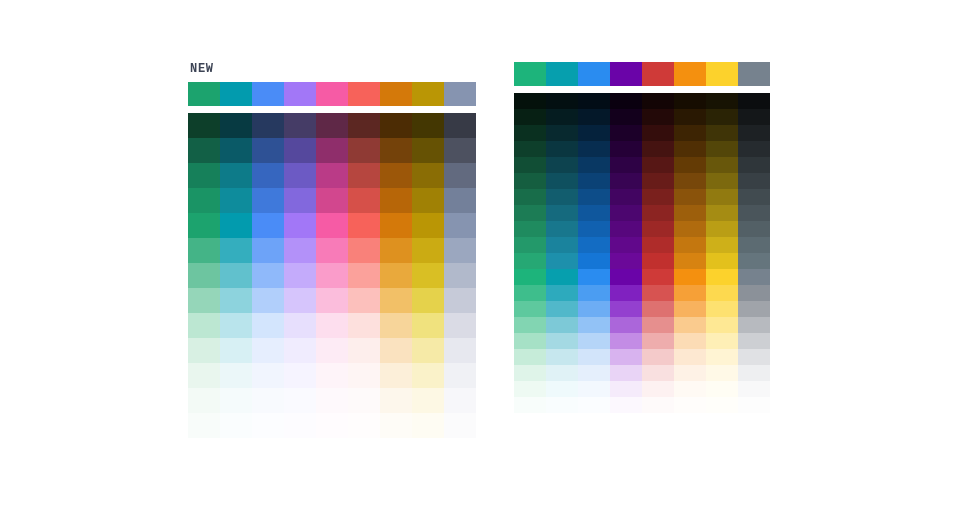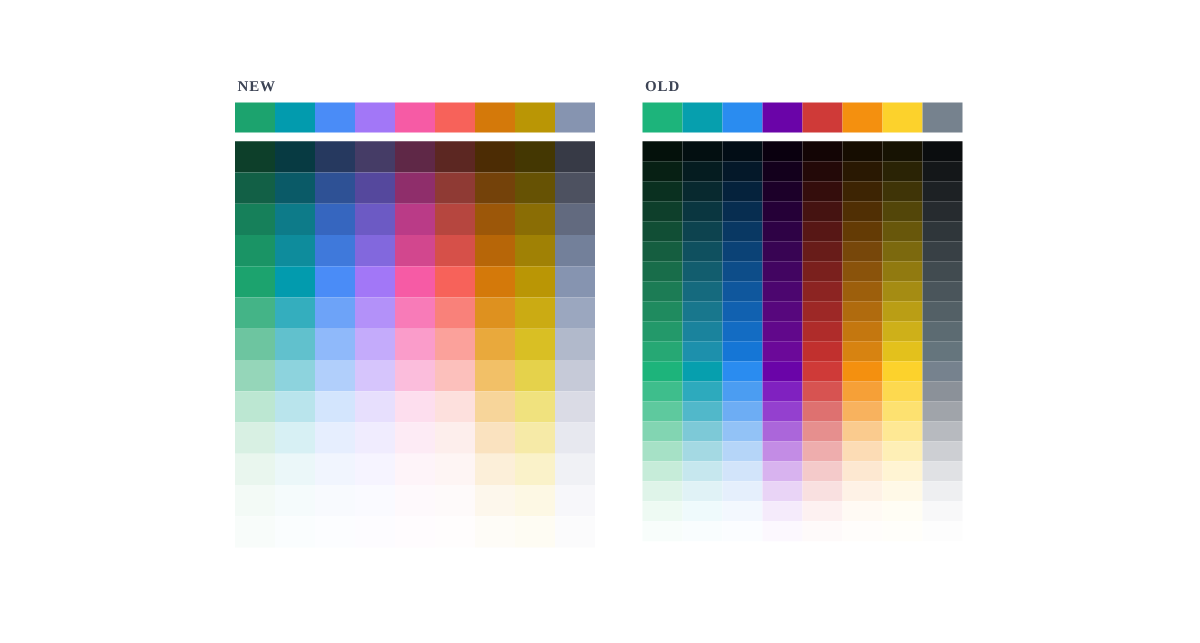--- a/index.html
+++ b/index.html
@@ -29,21 +29,21 @@
   #panel-new { left: 188px; }
   #panel-old { left: 514px; }
 
   .panel-label {
     font-size: 12px;
     font-weight: bold;
     letter-spacing: 0.7px;
     color: #3d4455;
     line-height: 14px;
     margin: 0 0 6px 2px;
-    font-family: Liberation Serif, serif;
+    font-family: Liberation Mono, monospace;
   }
 
   .swatch-strip {
     display: flex;
     flex-direction: row;
     height: 24px;
   }
   .swatch-strip .swatch-cell {
     height: 24px;
   }
@@ -231,21 +231,20 @@
           <div class="ramp-cell" title="#fffcfe" style="background: rgb(255, 252, 254); width: 32px; height: 25px;"></div>
           <div class="ramp-cell" title="#fffdfd" style="background: rgb(255, 253, 253); width: 32px; height: 25px;"></div>
           <div class="ramp-cell" title="#fefcf7" style="background: rgb(254, 252, 247); width: 32px; height: 25px;"></div>
           <div class="ramp-cell" title="#fefcf3" style="background: rgb(254, 252, 243); width: 32px; height: 25px;"></div>
           <div class="ramp-cell" title="#fbfbfc" style="background: rgb(251, 251, 252); width: 32px; height: 25px;"></div>
         </div>
       </div>
   </section>
 
   <section class="palette-panel" id="panel-old">
-    <h2 class="panel-label">OLD</h2>
     <div class="swatch-strip">
         <div class="swatch-cell" title="green #1db47b" style="background: rgb(29, 180, 123); width: 32px; height: 24px;"></div>
         <div class="swatch-cell" title="teal #069fae" style="background: rgb(6, 159, 174); width: 32px; height: 24px;"></div>
         <div class="swatch-cell" title="blue #2a8cf0" style="background: rgb(42, 140, 240); width: 32px; height: 24px;"></div>
         <div class="swatch-cell" title="purple #6a04a8" style="background: rgb(106, 4, 168); width: 32px; height: 24px;"></div>
         <div class="swatch-cell" title="red #cf3a38" style="background: rgb(207, 58, 56); width: 32px; height: 24px;"></div>
         <div class="swatch-cell" title="orange #f4900f" style="background: rgb(244, 144, 15); width: 32px; height: 24px;"></div>
         <div class="swatch-cell" title="yellow #fcd22c" style="background: rgb(252, 210, 44); width: 32px; height: 24px;"></div>
         <div class="swatch-cell" title="gray #76828e" style="background: rgb(118, 130, 142); width: 32px; height: 24px;"></div>
       </div>

